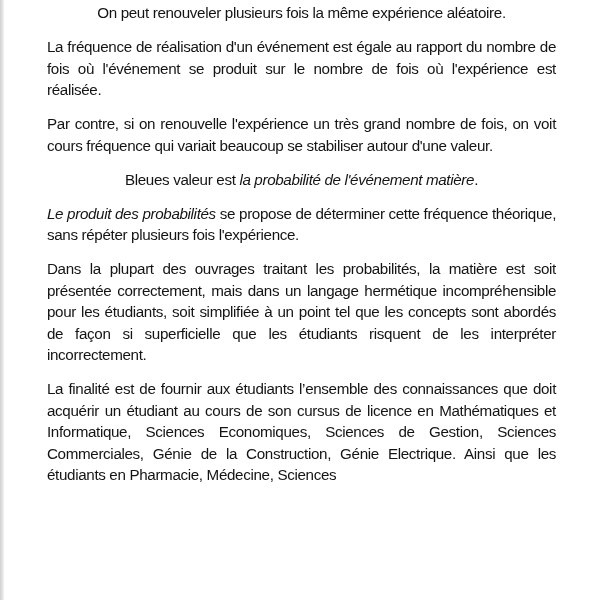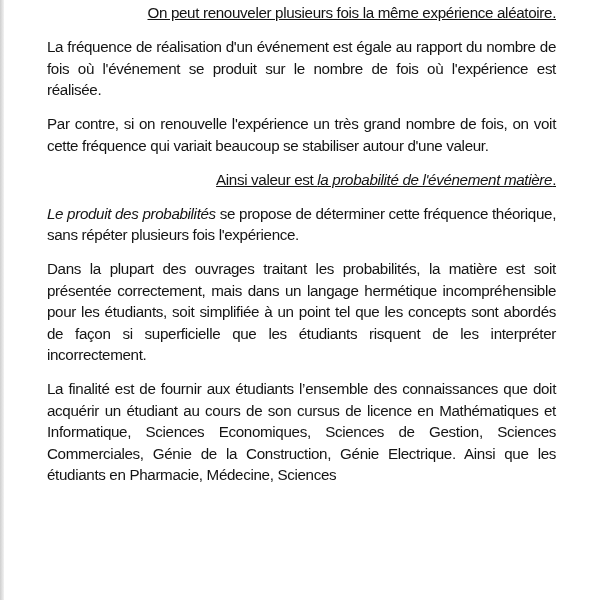--- a/index.html
+++ b/index.html
@@ -17,30 +17,30 @@
       font-family: "Liberation Sans", sans-serif;
       font-size: 15.2px;
       line-height: 21.5px;
       color: #141414;
       letter-spacing: -0.35px;
     }
     .page p {
       margin: 0 0 12.5px 0;
       text-align: justify;
     }
-    .page p.left { text-align: right; text-decoration: underline; }
+    .page p.left { text-align: center; }
     .page p.last { margin-bottom: 0; }
     .page em { font-style: italic; }
   </style>
 </head>
 <body>
 
 <div class="edge-shadow"></div>
 
 <div class="page">
   <p class="left">On peut renouveler plusieurs fois la même expérience aléatoire.</p>
   <p>La fréquence de réalisation d'un événement est égale au rapport du nombre de fois où l'événement se produit sur le nombre de fois où l'expérience est réalisée.</p>
-  <p>Par contre, si on renouvelle l'expérience un très grand nombre de fois, on voit cette fréquence qui variait beaucoup se stabiliser autour d'une valeur.</p>
-  <p class="left"><span>Ainsi valeur est </span><em>la probabilité de l'événement matière</em><span>.</span></p>
+  <p>Par contre, si on renouvelle l'expérience un très grand nombre de fois, on voit cours fréquence qui variait beaucoup se stabiliser autour d'une valeur.</p>
+  <p class="left"><span>Bleues valeur est </span><em>la probabilité de l'événement matière</em><span>.</span></p>
   <p><em>Le produit des probabilités</em><span> se propose de déterminer cette fréquence théorique, sans répéter plusieurs fois l'expérience.</span></p>
   <p> Dans la plupart des ouvrages traitant les probabilités, la matière est soit présentée correctement, mais dans un langage hermétique incompréhensible pour les étudiants, soit simplifiée à un point tel que les concepts sont abordés de façon si superficielle que les étudiants risquent de les interpréter incorrectement.</p>
   <p class="last">La finalité est de fournir aux étudiants l’ensemble des connaissances que doit acquérir un étudiant au cours de son cursus de licence en Mathématiques et Informatique, Sciences Economiques, Sciences de Gestion, Sciences Commerciales, Génie de la Construction, Génie Electrique. Ainsi que les étudiants en Pharmacie,   Médecine, Sciences</p>
 </div>
 
 </body></html>

